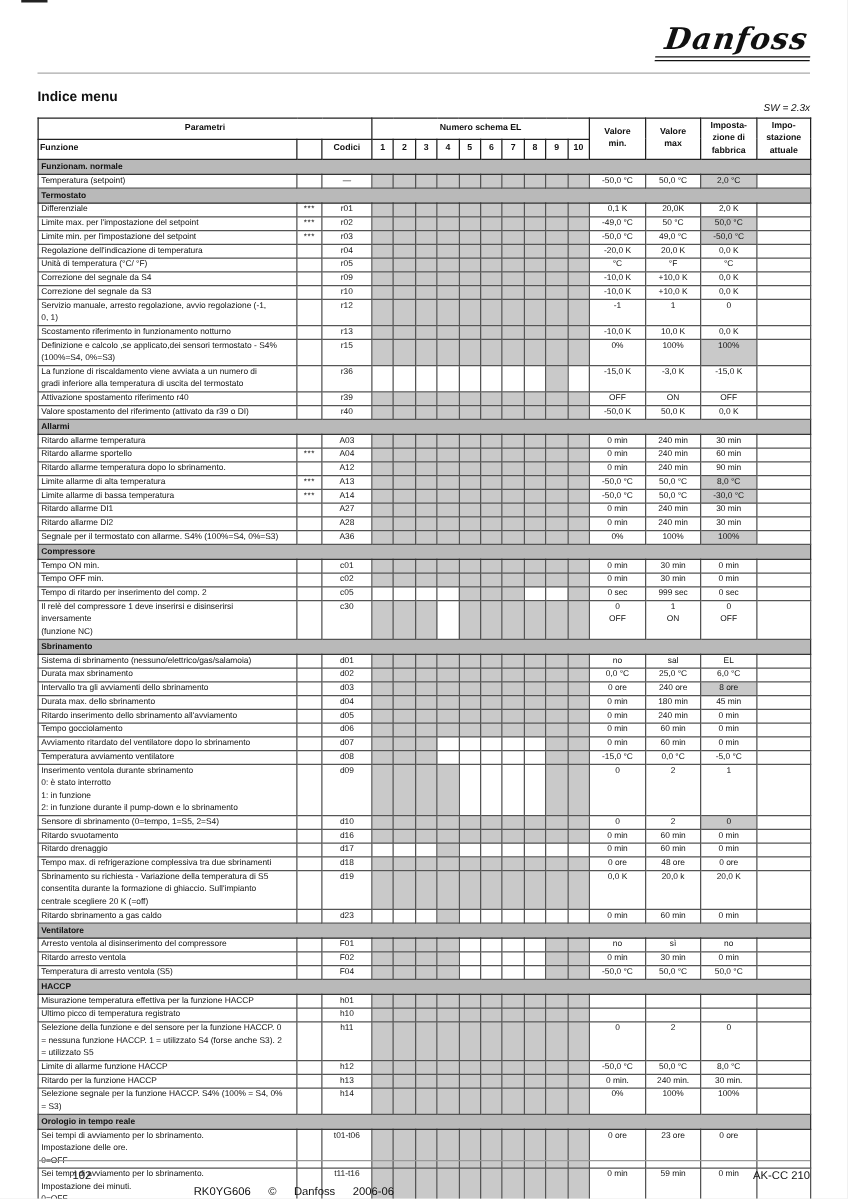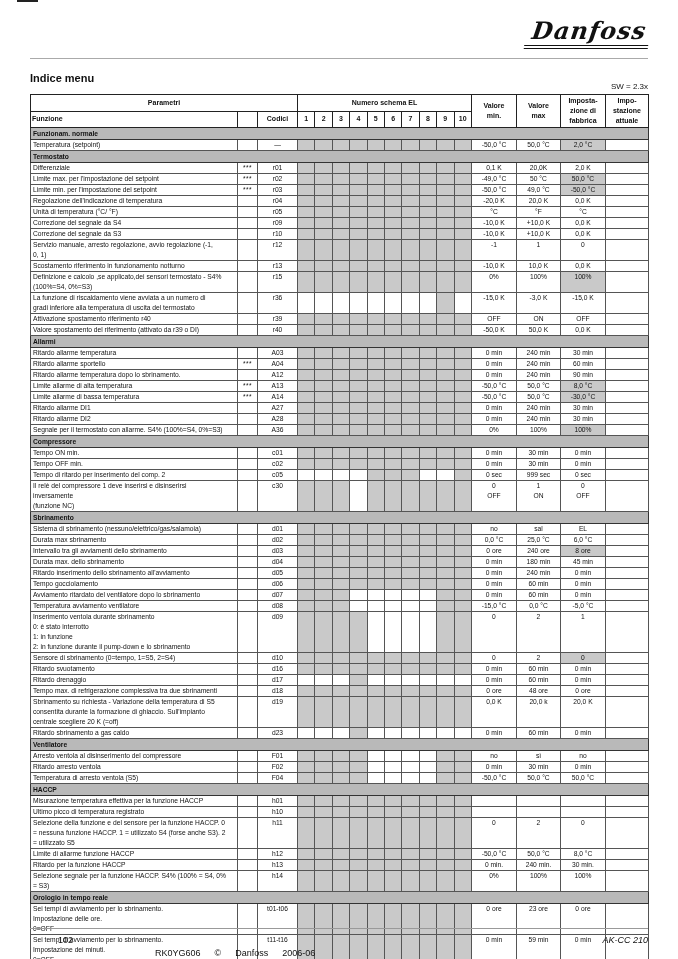--- a/index.html
+++ b/index.html
@@ -4,21 +4,21 @@
 <style>
   html,body{margin:0;padding:0;background:#e8e8e8;}
   .page{position:relative;width:678px;height:959px;background:#ffffff;overflow:hidden;
         font-family:"Liberation Sans", sans-serif;color:#111;}
   .crop-mark{position:absolute;left:17px;top:0;width:21px;height:2px;background:#222;}
   .logo{position:absolute;right:28px;top:16px;font-family:"DejaVu Serif", serif;
         font-style:italic;font-weight:bold;font-size:24px;letter-spacing:1px;
         border-bottom:4px double #111;padding:0 4px 0 6px;transform:skewX(-8deg);}
   .top-rule{position:absolute;left:30px;right:30px;top:58px;height:1px;background:#aaa;}
   .doc-title{position:absolute;left:30px;top:72px;font-size:11px;font-weight:bold;}
-  .sw-version{position:absolute;right:30px;top:82px;font-size:8px;}
+  .sw-version{position:absolute;right:30px;top:82px;font-size:8px;font-style:italic;}
   .tbl-wrap{position:absolute;left:30px;top:94px;}
   table.params{border-collapse:collapse;table-layout:fixed;width:618px;
         font-size:6.7px;line-height:10px;}
   table.params col.c-funz{width:207px;} table.params col.c-star{width:20px;}
   table.params col.c-cod{width:40px;} table.params col.c-s{width:17.4px;}
   table.params col.c-min{width:45px;} table.params col.c-max{width:44px;}
   table.params col.c-fab{width:45px;} table.params col.c-att{width:43px;}
   table.params th, table.params td{border:0.8px solid #555;padding:0 2px;vertical-align:top;}
   table.params thead th{font-size:7px;font-weight:bold;text-align:center;vertical-align:middle;
         border:1px solid #222;background:#fff;padding:1px 1px;}
@@ -30,21 +30,21 @@
   td.schema.shaded{background:#c9c9c9;}
   td.val{text-align:center;white-space:pre-line;}
   td.val.hl{background:#c9c9c9;}
   tr.section-row td{background:#b9b9b9;font-weight:bold;border:1px solid #333;
         padding:0.5px 2px;}
   tbody{border:1px solid #111;}
   .footer-rule{position:absolute;left:30px;right:30px;top:928px;height:1px;background:#999;}
   .footer{position:absolute;left:30px;right:30px;top:935px;font-size:9px;}
   .footer .pg{position:absolute;left:0;padding-left:28px;}
   .footer .mid{position:absolute;left:125px;display:flex;gap:14px;margin-top:13px;}
-  .footer .prod{position:absolute;right:0;font-style:italic;}
+  .footer .prod{position:absolute;right:0;}
 </style>
 </head>
 <body>
 
 <div class="page">
 
   <div class="crop-mark"></div>
 
   <div class="logo">Danfoss</div>
 

